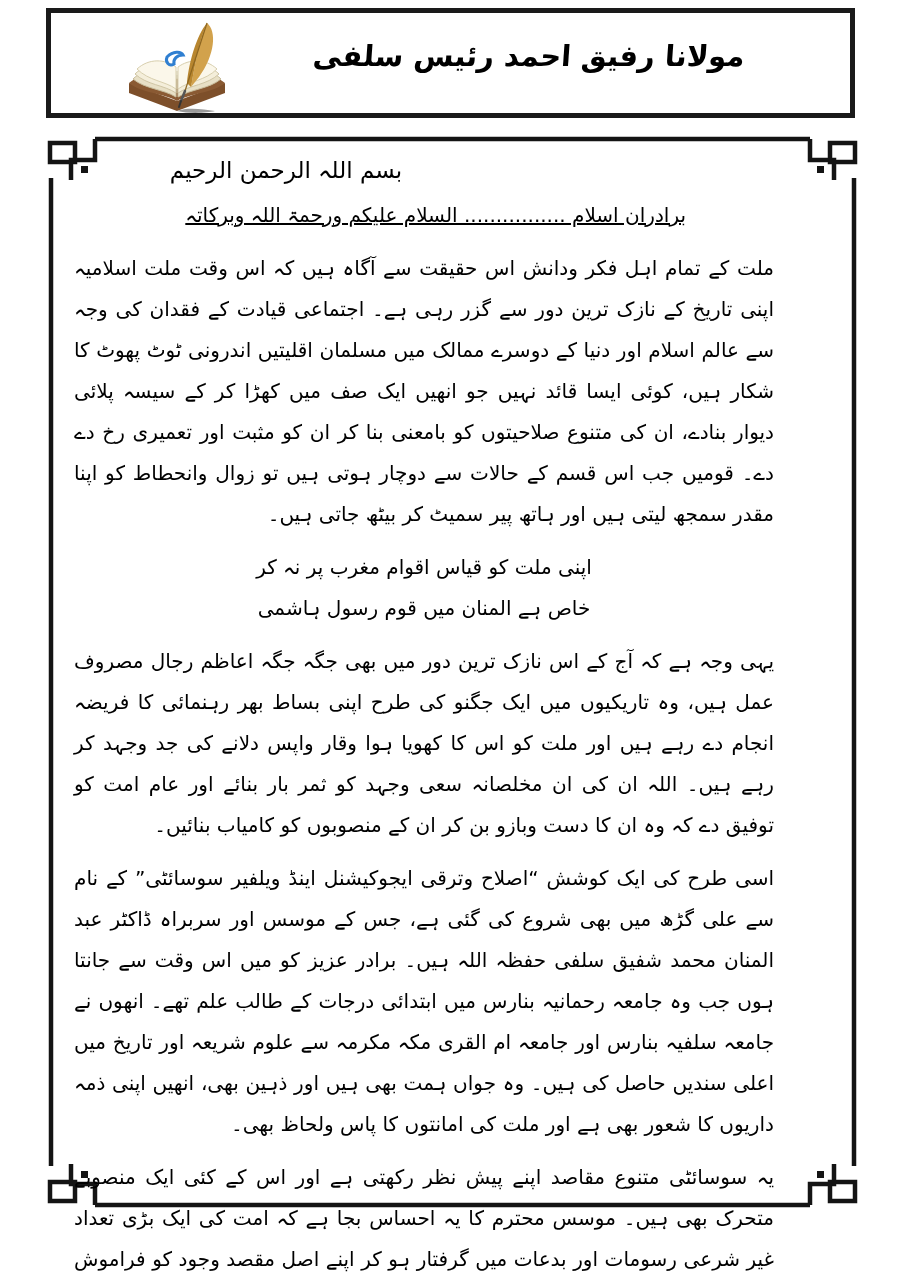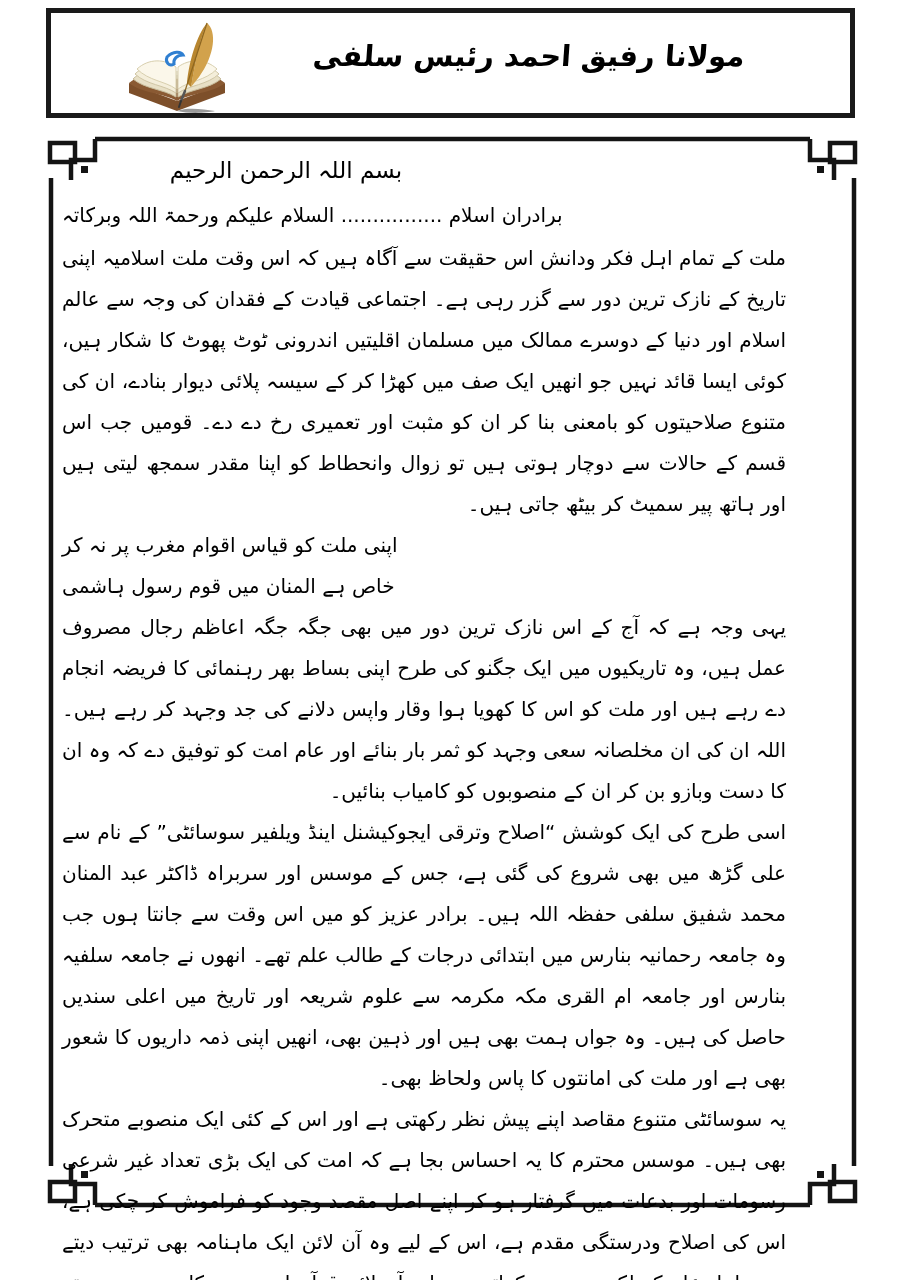--- a/index.html
+++ b/index.html
@@ -43,26 +43,27 @@
     text-align:justify;
   }
   .bismillah{
     text-align:center;
     transform:translateX(-138px); 
     font-size:23px;
     margin-bottom:4px;
     white-space:nowrap;
   }
   .salutation{
-    text-align:left;
+    text-align:right;
     padding-right:100px;
     margin-bottom:2px;
+    text-decoration:underline;
   }
-  .para{margin:0;text-align:justify;}
-  .verse{text-align:left;}
+  .para{margin:12px;text-align:justify;}
+  .verse{text-align:center;}
 </style>
 </head>
 <body>
 
 <div class="page">
 
   <div class="header-box">
     <svg class="book-logo" viewBox="0 0 140 100" aria-hidden="true">
 
       <path d="M18 62 L66 80 L114 62 L114 72 L66 90 L18 72 Z" fill="#7d4f2a"></path>

